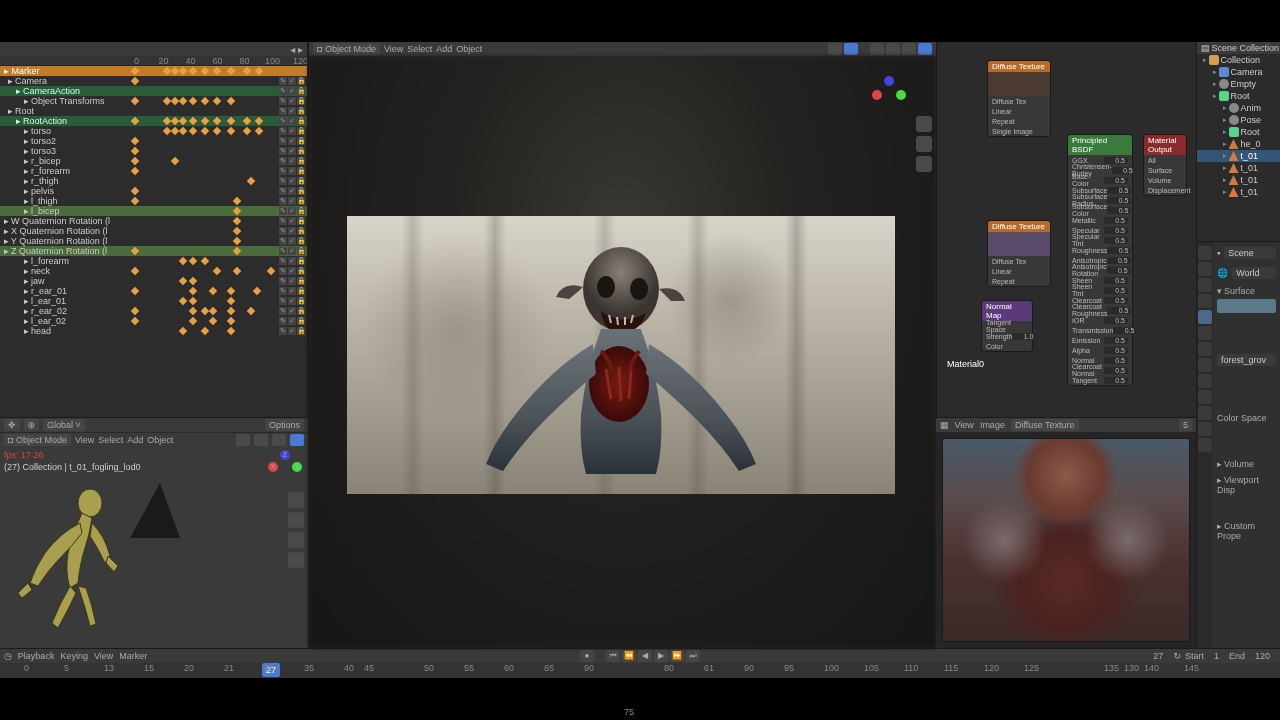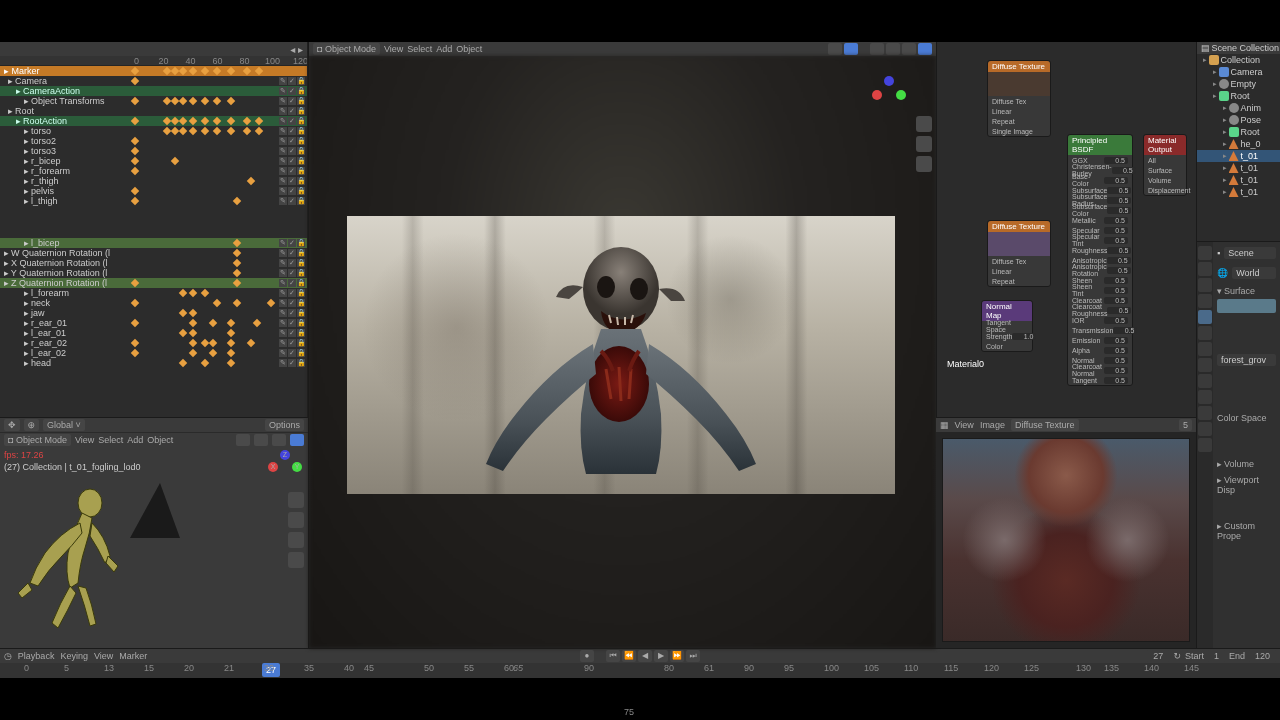--- a/index.html
+++ b/index.html
@@ -8,21 +8,21 @@
 
 
 .dopesheet { grid-column: 1; grid-row: 1; background: #2a2a2a; border-right: 1px solid #202020; display: flex; flex-direction: column; overflow: hidden; }
 .dope-header { background: #3a3a3a; height: 14px; display: flex; align-items: center; padding: 0 4px; }
 .dope-ruler { background: #333; height: 10px; display: flex; color: #888; font-size: 9px; padding-left: 130px; gap: 14px; border-bottom: 1px solid #252525; }
 .dope-ruler span { width: 14px; text-align: center; }
 .tree { flex: 1; overflow: hidden; background: #2c2c2c; }
 .tree-row { height: 10px; display: flex; align-items: center; padding-left: 4px; font-size: 9px; color: #ccc; position: relative; }
 .tree-row.summary { background: #c57a26; color: #fff; }
 .tree-row.action { background: #2b5c3a; color: #cfe; }
-.tree-row.selected { background: #4a6b3a; margin-top: 32px; }
+.tree-row.selected { background: #4a6b3a; }
 .tree-row.highlight { background: #4a6b3a; }
 .tree-indent0 { padding-left: 8px; }
 .tree-indent1 { padding-left: 16px; }
 .tree-indent2 { padding-left: 24px; }
 .tree-controls { display: flex; gap: 1px; margin-left: auto; margin-right: 2px; }
 .tree-ctrl { width: 8px; height: 8px; background: #444; font-size: 7px; text-align: center; line-height: 8px; color: #999; }
 .keyframes-area { position: absolute; left: 128px; right: 0; height: 100%; top: 0; }
 .kf { position: absolute; width: 6px; height: 6px; background: #e8a040; transform: rotate(45deg); top: 2px; }
 
 
@@ -925,33 +925,33 @@
         <span class="tl-tick" style="left: 144px;">15</span>
         <span class="tl-tick" style="left: 184px;">20</span>
         <span class="tl-tick" style="left: 224px;">21</span>
         <span class="tl-tick" style="left: 264px;">30</span>
         <span class="tl-tick" style="left: 304px;">35</span>
         <span class="tl-tick" style="left: 344px;">40</span>
         <span class="tl-tick" style="left: 364px;">45</span>
         <span class="tl-tick" style="left: 424px;">50</span>
         <span class="tl-tick" style="left: 464px;">55</span>
         <span class="tl-tick" style="left: 504px;">60</span>
-        <span class="tl-tick" style="left: 513px; font-style: italic;">65</span>
+        <span class="tl-tick" style="left: 544px; font-style: italic;">65</span>
         <span class="tl-tick" style="left: 584px;">90</span>
         <span class="tl-tick" style="left: 624px; margin-top: 44px;">75</span>
         <span class="tl-tick" style="left: 664px;">80</span>
         <span class="tl-tick" style="left: 704px;">61</span>
         <span class="tl-tick" style="left: 744px;">90</span>
         <span class="tl-tick" style="left: 784px;">95</span>
         <span class="tl-tick" style="left: 824px;">100</span>
         <span class="tl-tick" style="left: 864px;">105</span>
         <span class="tl-tick" style="left: 904px;">110</span>
         <span class="tl-tick" style="left: 944px;">115</span>
         <span class="tl-tick" style="left: 984px;">120</span>
         <span class="tl-tick" style="left: 1024px;">125</span>
-        <span class="tl-tick" style="left: 1076px;">130</span>
+        <span class="tl-tick" style="left: 1124px;">130</span>
         <span class="tl-tick" style="left: 1104px;">135</span>
         <span class="tl-tick" style="left: 1144px;">140</span>
         <span class="tl-tick" style="left: 1184px;">145</span>
       </div>
 </div>
 
 </div>
 
 </body></html>

